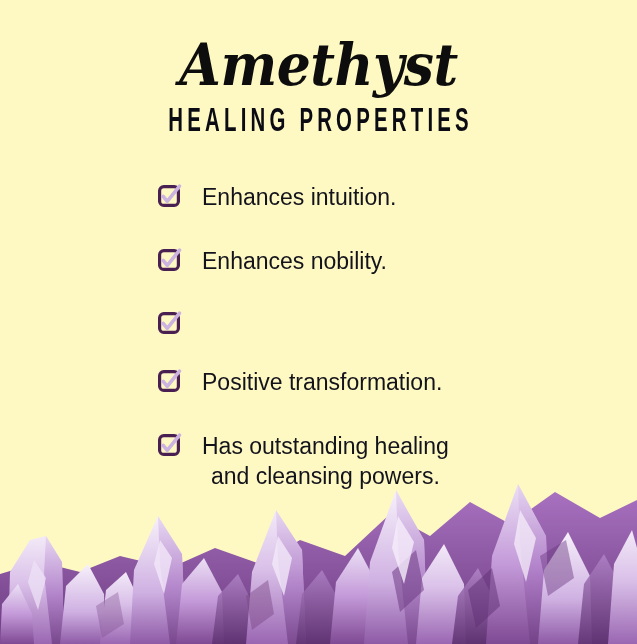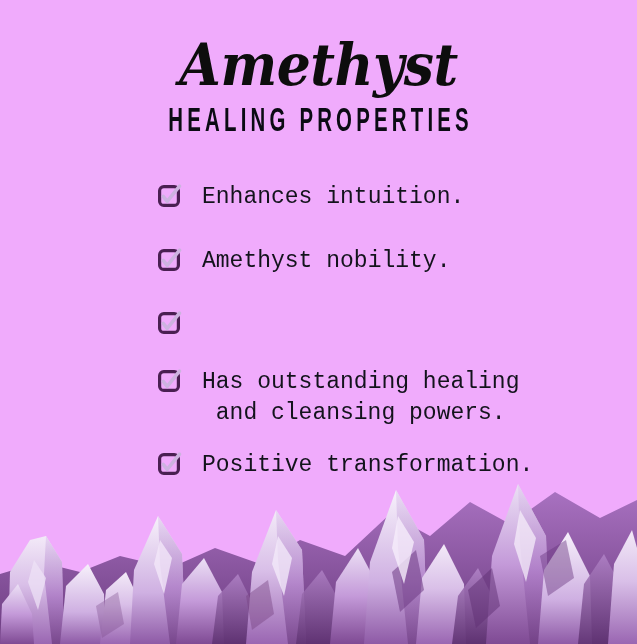--- a/index.html
+++ b/index.html
@@ -7,21 +7,21 @@
     padding: 0;
     background: #ffffff;
   }
   body {
     font-family: "Liberation Serif", serif;
   }
   .poster {
     position: relative;
     width: 637px;
     height: 644px;
-    background: #f0abfc;
+    background: #fef9c3;
     overflow: hidden;
   }
 
   
   .header {
     position: absolute;
     top: 0;
     left: 0;
     width: 637px;
     text-align: center;
@@ -69,21 +69,21 @@
   .checkbox {
     position: relative;
     flex: 0 0 auto;
     width: 22px;
     height: 22px;
     margin-top: 3px;
   }
   .checkbox svg { display: block; overflow: visible; }
 
   .row-text {
-    font-family: Liberation Mono, monospace;
+    font-family: Liberation Sans, sans-serif;
     font-size: 23px;
     line-height: 1.33;
     color: #13131c;
     margin-left: 22px;
     white-space: pre-line;
     text-align: center;
   }
 
   
   .crystals {
@@ -117,51 +117,51 @@
       <span class="row-text">Enhances intuition.</span>
     </div>
 
     <div class="row">
       <span class="checkbox">
         <svg width="22" height="22" viewBox="0 0 22 22">
           <rect x="1.6" y="1.6" width="18.8" height="18.8" rx="4.2" ry="4.2" fill="none" stroke="#4a1f52" stroke-width="3.2"></rect>
           <path d="M5.2 11.4 L9.2 16.4 L21.5 1.2" fill="none" stroke="#cdb3e0" stroke-width="3.6" stroke-linecap="round" stroke-linejoin="round"></path>
         </svg>
       </span>
-      <span class="row-text">Amethyst nobility.</span>
-    </div>
-
-    <div class="row">
-      <span class="checkbox">
-        <svg width="22" height="22" viewBox="0 0 22 22">
-          <rect x="1.6" y="1.6" width="18.8" height="18.8" rx="4.2" ry="4.2" fill="none" stroke="#4a1f52" stroke-width="3.2"></rect>
-          <path d="M5.2 11.4 L9.2 16.4 L21.5 1.2" fill="none" stroke="#cdb3e0" stroke-width="3.6" stroke-linecap="round" stroke-linejoin="round"></path>
-        </svg>
-      </span>
+      <span class="row-text">Enhances nobility.</span>
+    </div>
+
+    <div class="row">
+      <span class="checkbox">
+        <svg width="22" height="22" viewBox="0 0 22 22">
+          <rect x="1.6" y="1.6" width="18.8" height="18.8" rx="4.2" ry="4.2" fill="none" stroke="#4a1f52" stroke-width="3.2"></rect>
+          <path d="M5.2 11.4 L9.2 16.4 L21.5 1.2" fill="none" stroke="#cdb3e0" stroke-width="3.6" stroke-linecap="round" stroke-linejoin="round"></path>
+        </svg>
+      </span>
+    </div>
+
+    <div class="row">
+      <span class="checkbox">
+        <svg width="22" height="22" viewBox="0 0 22 22">
+          <rect x="1.6" y="1.6" width="18.8" height="18.8" rx="4.2" ry="4.2" fill="none" stroke="#4a1f52" stroke-width="3.2"></rect>
+          <path d="M5.2 11.4 L9.2 16.4 L21.5 1.2" fill="none" stroke="#cdb3e0" stroke-width="3.6" stroke-linecap="round" stroke-linejoin="round"></path>
+        </svg>
+      </span>
+      <span class="row-text">Positive transformation.</span>
     </div>
 
     <div class="row tight">
       <span class="checkbox">
         <svg width="22" height="22" viewBox="0 0 22 22">
           <rect x="1.6" y="1.6" width="18.8" height="18.8" rx="4.2" ry="4.2" fill="none" stroke="#4a1f52" stroke-width="3.2"></rect>
           <path d="M5.2 11.4 L9.2 16.4 L21.5 1.2" fill="none" stroke="#cdb3e0" stroke-width="3.6" stroke-linecap="round" stroke-linejoin="round"></path>
         </svg>
       </span>
       <span class="row-text">Has outstanding healing
 and cleansing powers.</span>
-    </div>
-
-    <div class="row">
-      <span class="checkbox">
-        <svg width="22" height="22" viewBox="0 0 22 22">
-          <rect x="1.6" y="1.6" width="18.8" height="18.8" rx="4.2" ry="4.2" fill="none" stroke="#4a1f52" stroke-width="3.2"></rect>
-          <path d="M5.2 11.4 L9.2 16.4 L21.5 1.2" fill="none" stroke="#cdb3e0" stroke-width="3.6" stroke-linecap="round" stroke-linejoin="round"></path>
-        </svg>
-      </span>
-      <span class="row-text">Positive transformation.</span>
     </div>
 
   </div>
 
   <div class="crystals">
     <svg width="637" height="200" viewBox="0 0 637 200" preserveAspectRatio="none">
       <defs>
         <linearGradient id="gA" x1="0" y1="0" x2="0" y2="1">
           <stop offset="0%" stop-color="#f3eaf8"></stop>
           <stop offset="45%" stop-color="#d9bfe8"></stop>

